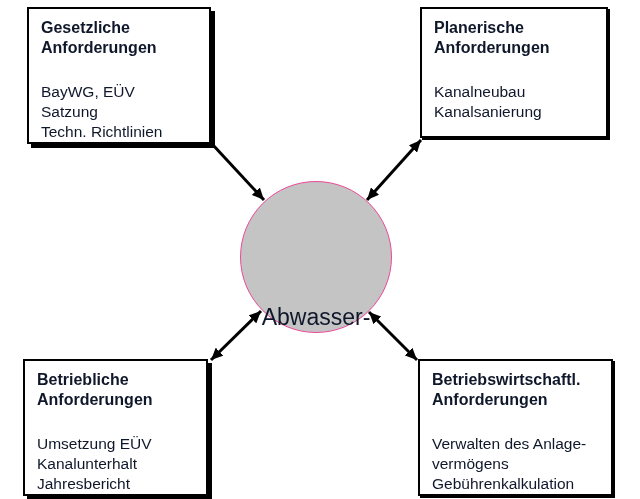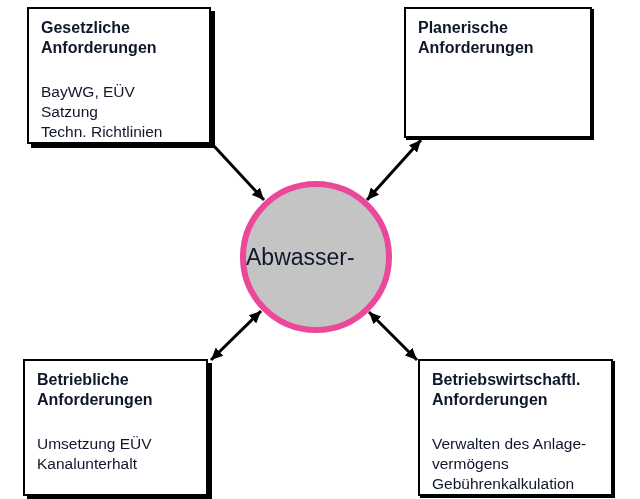--- a/index.html
+++ b/index.html
@@ -23,44 +23,44 @@
     position: absolute;
     box-sizing: border-box;
     border: 2.5px solid #000000;
     background: #ffffff;
     padding: 9px 8px 0 12px;
     z-index: 2;
   }
   .shadow-heavy { box-shadow: 4px 4px 0 0 #000000; }
   .shadow-light { box-shadow: 2px 2px 0 0 #000000; }
   .box-tl { left: 27px;  top: 7px;   width: 184px; height: 137px; }
-  .box-tr { left: 404px; top: 7px;   width: 188px; height: 131px; }
+  .box-tr { left: 420px; top: 7px;   width: 188px; height: 131px; }
   .box-bl { left: 23px;  top: 359px; width: 185px; height: 137px; }
   .box-br { left: 418px; top: 359px; width: 195px; height: 137px; }
   .box-title {
     font-weight: bold;
     font-size: 16px;
     line-height: 20px;
   }
   .box-body {
     font-size: 15.5px;
     line-height: 20px;
     margin-top: 24px;
   }
   .center-node {
     position: absolute;
     left: 240px; top: 181px;
     width: 152px; height: 152px;
     box-sizing: border-box;
-    border: 6px solid #ec4899;
+    border: 1px solid #ec4899;
     border-radius: 50%;
     display: flex;
-    flex-direction: row;
+    flex-direction: column;
     align-items: center;
-    justify-content: flex-start;
+    justify-content: flex-end;
     font-size: 23px;
     line-height: 29px;
     z-index: 2;
   }
 </style>
 </head>
 <body>
 
 <div class="canvas">
 
@@ -86,30 +86,35 @@
       <div>Satzung</div>
       <div>Techn. Richtlinien</div>
     </div>
   </div>
 
   <div class="node-box box-tr shadow-light">
     <div class="box-title">
       <div>Planerische</div>
       <div>Anforderungen</div>
     </div>
+    <div class="box-body">
+      <div>Kanalneubau</div>
+      <div>Kanalsanierung</div>
+    </div>
   </div>
 
   <div class="node-box box-bl shadow-heavy">
     <div class="box-title">
       <div>Betriebliche</div>
       <div>Anforderungen</div>
     </div>
     <div class="box-body">
       <div>Umsetzung EÜV</div>
       <div>Kanalunterhalt</div>
+      <div>Jahresbericht</div>
     </div>
   </div>
 
   <div class="node-box box-br shadow-light">
     <div class="box-title">
       <div>Betriebswirtschaftl.</div>
       <div>Anforderungen</div>
     </div>
     <div class="box-body">
       <div>Verwalten des Anlage-</div>

